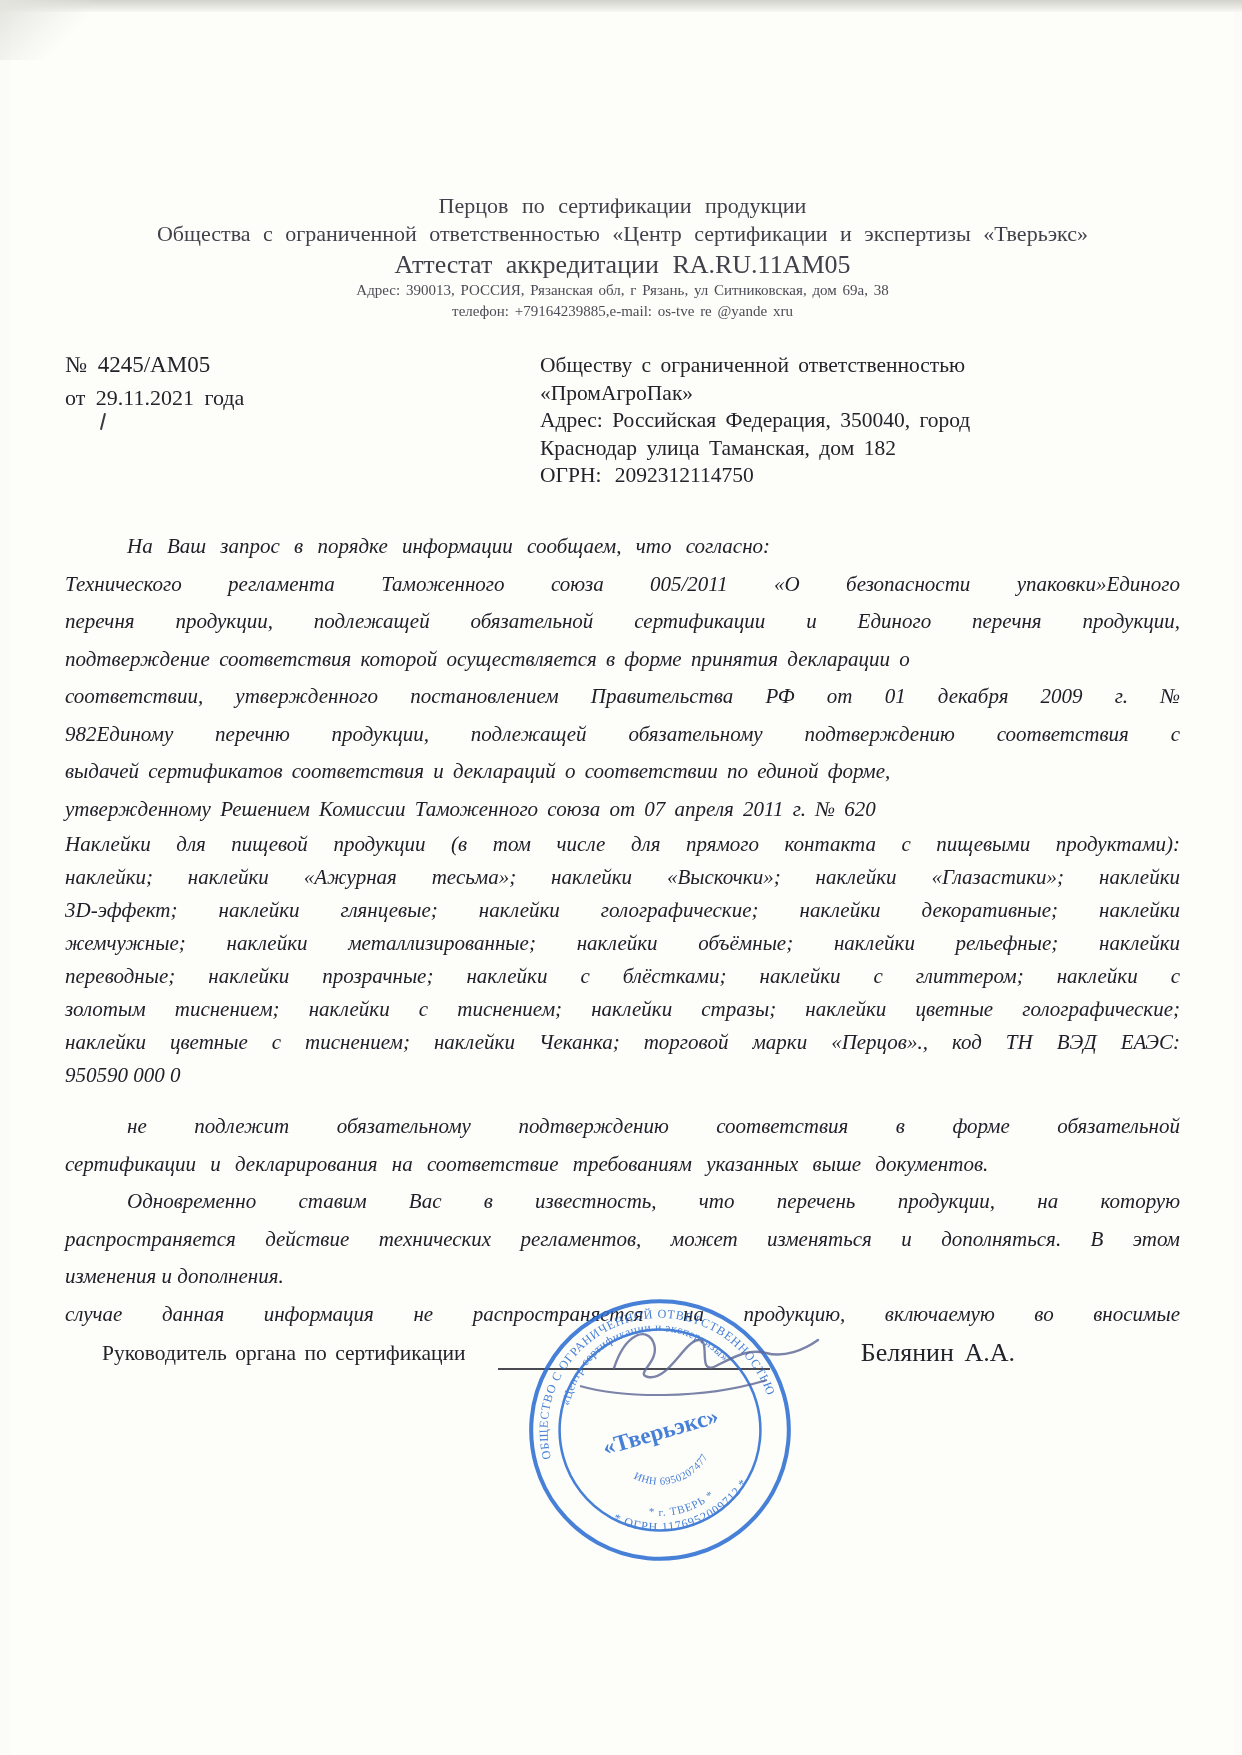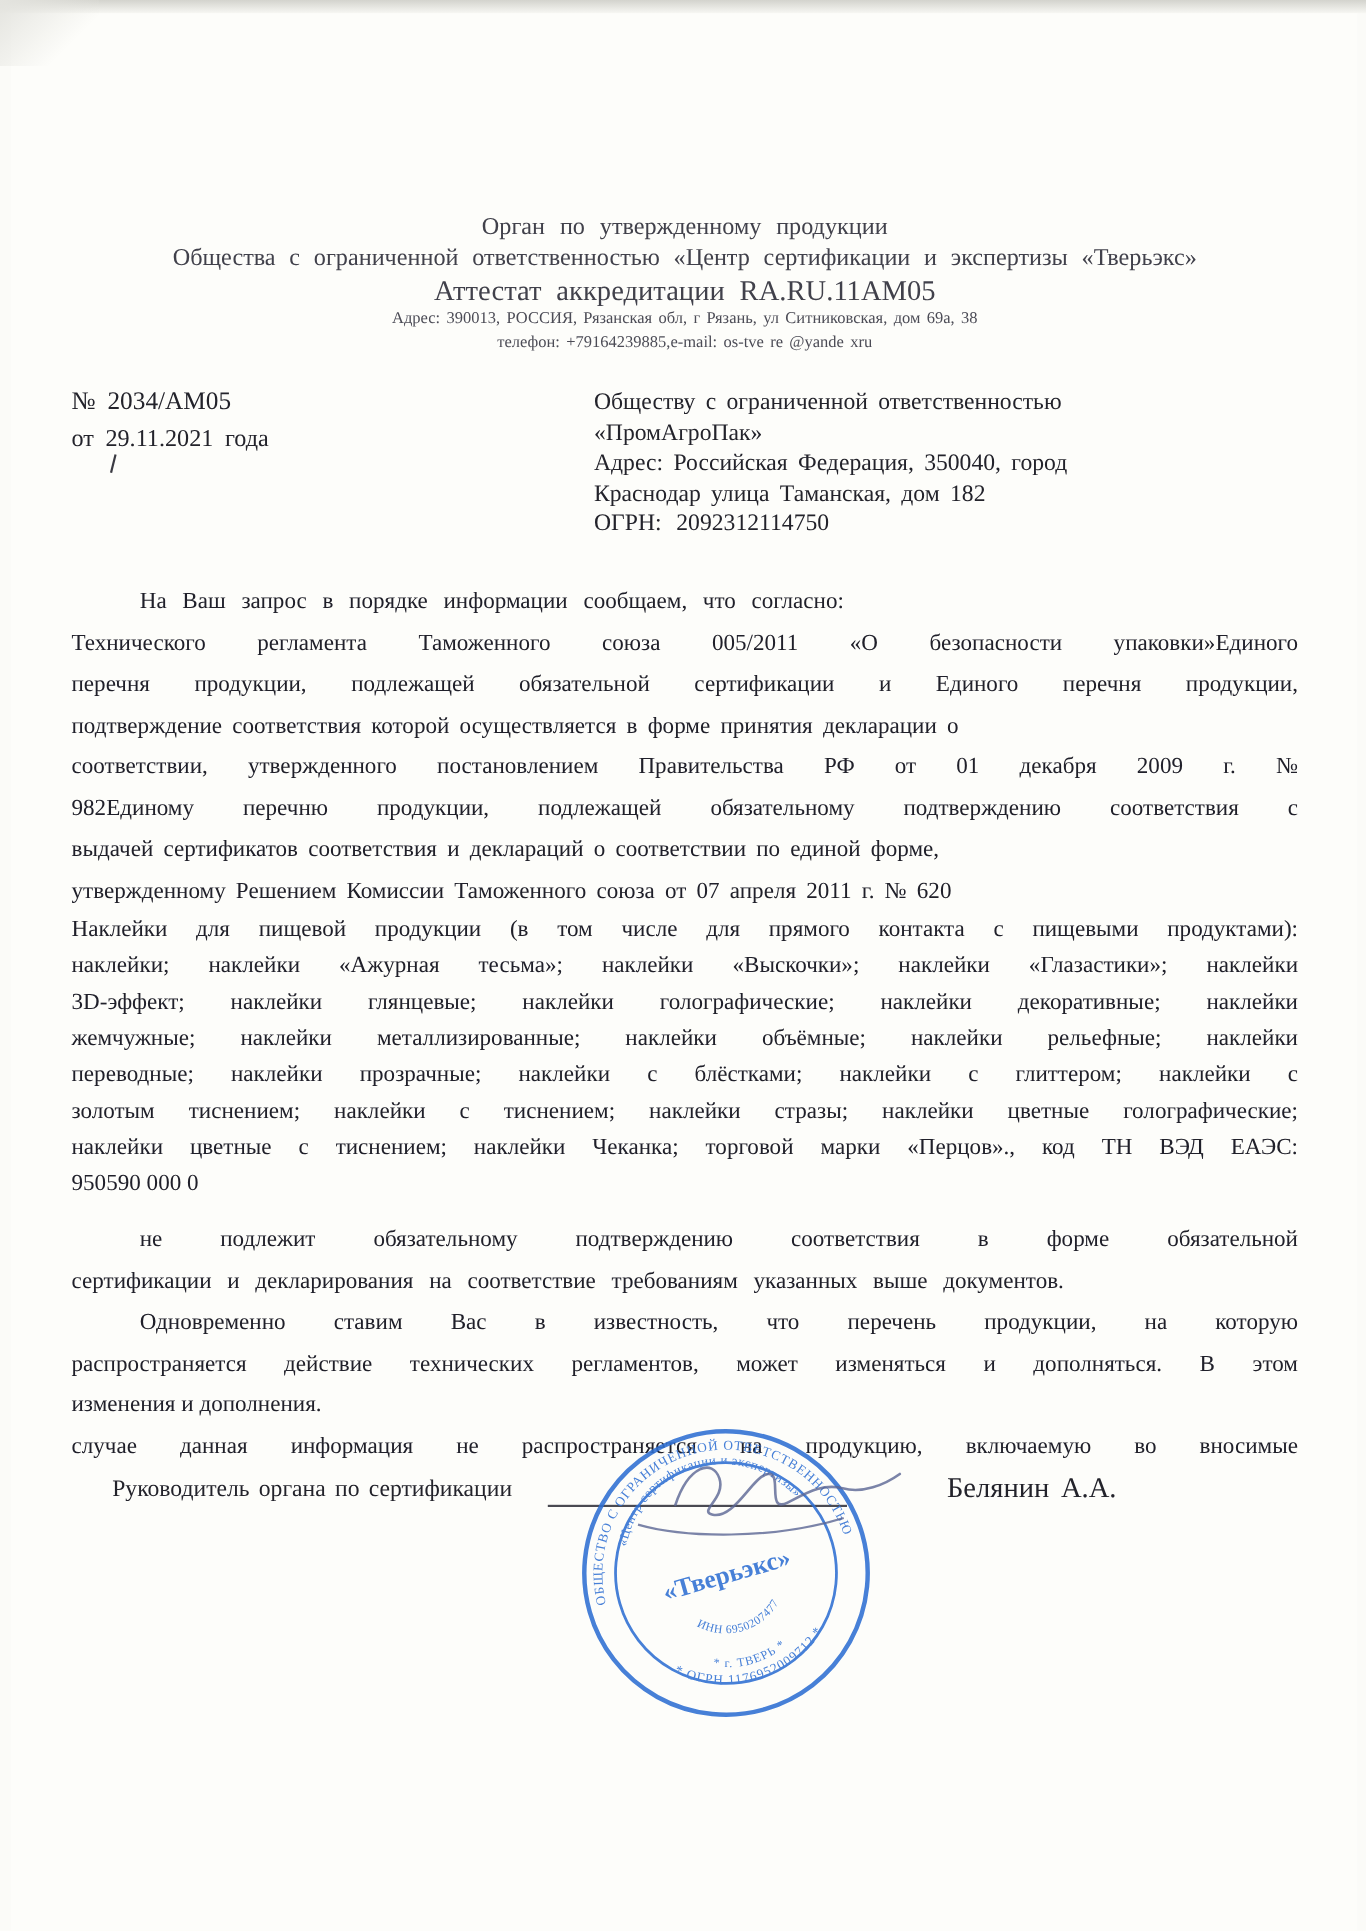--- a/index.html
+++ b/index.html
@@ -28,21 +28,21 @@
   .ref-date{position:absolute;left:65px;top:385px;font-size:22px;word-spacing:5px;}
   .tick{position:absolute;left:102px;top:413px;width:2px;height:17px;background:#3a3a42;transform:rotate(14deg);}
   .rcp{position:absolute;right:212px;top:352px;width:490px;text-align:left;font-size:21.5px;line-height:27.5px;word-spacing:4px;}
   .rcp .pr1{padding-right:14px;}
   .rcp .pr2{padding-right:36px;}
   .rcp .pr3{padding-right:42px;}
   .rcp .pr4{padding-right:94px;word-spacing:8px;}
 
   
   .body-block{position:absolute;left:65px;top:528px;width:1115px;font-size:21px;color:#20202a;}
-  .ln{line-height:37.5px;white-space:normal;}
+  .ln{line-height:37.5px;white-space:normal;font-style:italic;}
   .list .ln{line-height:33px;}
   .j{text-align:justify;text-align-last:justify;}
   .ind{text-indent:62px;}
   .w{word-spacing:4px;}
   .w2{word-spacing:9px;}
   .gap{height:16px;}
 
   
   .sig-role{position:absolute;left:65px;top:1341px;font-size:21.5px;word-spacing:3px;margin-left:37px;}
   .sig-line{position:absolute;left:498px;top:1368px;width:272px;height:1.5px;background:#4a4a52;}
@@ -54,27 +54,27 @@
   .stamp svg{width:100%;height:100%;}
   .pen{position:absolute;left:552px;top:1298px;width:310px;height:130px;opacity:0.8;}
 </style>
 </head>
 <body>
 
 <div class="page-sheet"></div>
 <div class="scan-strip"></div>
 <div class="scan-corner"></div>
 
-<div class="hdr hdr-l1">Орган по утвержденному продукции</div>
+<div class="hdr hdr-l1">Перцов по сертификации продукции</div>
 <div class="hdr hdr-l2">Общества с ограниченной ответственностью «Центр сертификации и экспертизы «Тверьэкс»</div>
 <div class="hdr hdr-l3">Аттестат аккредитации RA.RU.11АМ05</div>
 <div class="hdr hdr-addr">Адрес:  390013, РОССИЯ, Рязанская обл, г Рязань, ул Ситниковская, дом 69а, 38</div>
 <div class="hdr hdr-phone">телефон:  +79164239885,e-mail: os-tve re @yande xru</div>
 
-<div class="ref-num">№ 2034/АМ05</div>
+<div class="ref-num">№ 4245/АМ05</div>
 <div class="ref-date">от 29.11.2021 года</div>
 <div class="tick"></div>
 
 <div class="rcp">
   <div class="pr1">Обществу с ограниченной ответственностью</div>
   <div class="pr2">«ПромАгроПак»</div>
   <div>Адрес:  Российская Федерация, 350040, город</div>
   <div class="pr3">Краснодар улица Таманская, дом 182</div>
   <div class="pr4">ОГРН:  2092312114750</div>
 </div>

